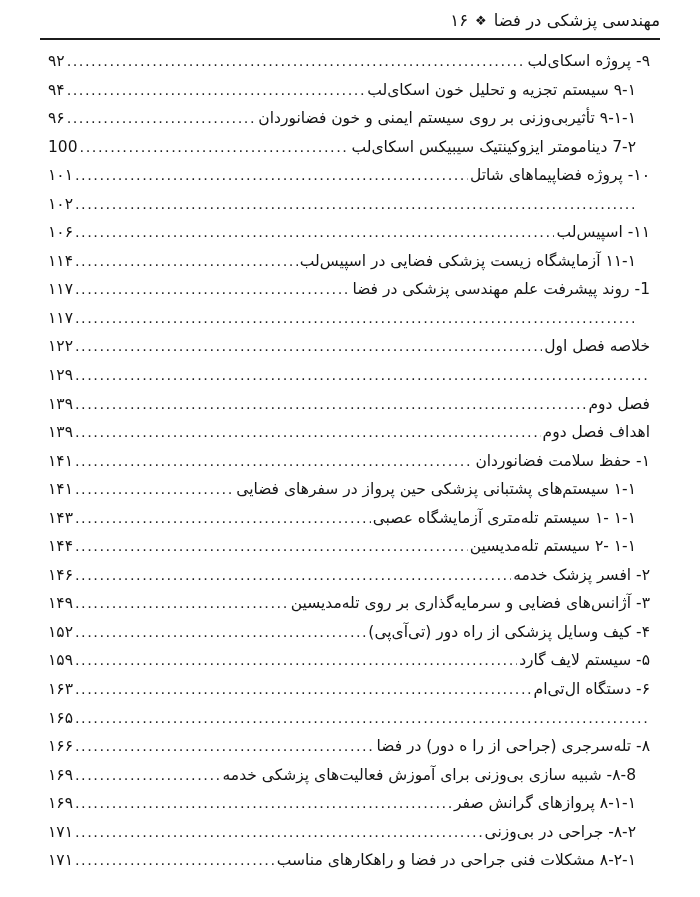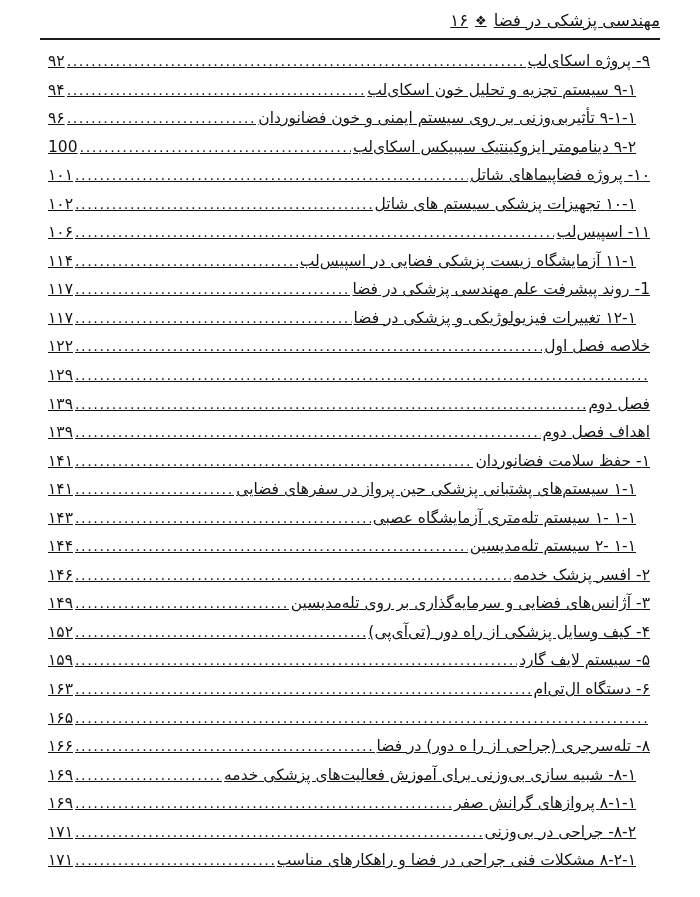--- a/index.html
+++ b/index.html
@@ -1,21 +1,21 @@
 <!DOCTYPE html>
 <html lang="fa"><head>
 <meta charset="utf-8">
 <style>
   html,body{margin:0;padding:0;}
   body{
     width:700px;height:897px;overflow:hidden;
     background:#ffffff;color:#141414;
     font-family:"DejaVu Sans", sans-serif;
   }
-  .page{box-sizing:border-box;width:700px;height:897px;padding:8px 40px 0 40px;text-decoration:underline;}
+  .page{box-sizing:border-box;width:700px;height:897px;padding:8px 40px 0 40px;}
   
   .header{
     display:flex;justify-content:flex-end;align-items:baseline;gap:7px;
     font-size:16.5px;line-height:26px;
     border-bottom:2px solid #1c1c1c;
     padding-bottom:3px;
   }
   .header .orn{font-size:13px;position:relative;top:-1px;}
   
   .toc{padding:7px 10px 0 8px;}
@@ -56,51 +56,49 @@
     <span class="t">۹-۱ سیستم تجزیه و تحلیل خون اسکای‌لب</span>
     <span class="dots"></span>
     <span class="p">۹۴</span>
   </div>
       <div class="row lvl2">
     <span class="t">۹-۱-۱ تأثیربی‌وزنی بر روی سیستم ایمنی و خون فضانوردان</span>
     <span class="dots"></span>
     <span class="p">۹۶</span>
   </div>
       <div class="row lvl2">
-    <span class="t">۹-۲ دینامومتر ایزوکینتیک سیبیکس اسکای‌لب</span>
+    <span class="t">7-۲ دینامومتر ایزوکینتیک سیبیکس اسکای‌لب</span>
     <span class="dots"></span>
     <span class="p">100</span>
   </div>
       <div class="row lvl1">
     <span class="t">۱۰- پروژه فضاپیماهای شاتل</span>
     <span class="dots"></span>
     <span class="p">۱۰۱</span>
   </div>
       <div class="row lvl2">
-    <span class="t">۱۰-۱ تجهیزات پزشکی سیستم های شاتل</span>
     <span class="dots"></span>
     <span class="p">۱۰۲</span>
   </div>
       <div class="row lvl1">
     <span class="t">۱۱- اسپیس‌لب</span>
     <span class="dots"></span>
     <span class="p">۱۰۶</span>
   </div>
       <div class="row lvl2">
     <span class="t">۱۱-۱ آزمایشگاه زیست پزشکی فضایی در اسپیس‌لب</span>
     <span class="dots"></span>
     <span class="p">۱۱۴</span>
   </div>
       <div class="row lvl1">
     <span class="t">1- روند پیشرفت علم مهندسی پزشکی در فضا</span>
     <span class="dots"></span>
     <span class="p">۱۱۷</span>
   </div>
       <div class="row lvl2">
-    <span class="t">۱۲-۱ تغییرات فیزیولوژیکی و پزشکی در فضا</span>
     <span class="dots"></span>
     <span class="p">۱۱۷</span>
   </div>
       <div class="row lvl1">
     <span class="t">خلاصه فصل اول</span>
     <span class="dots"></span>
     <span class="p">۱۲۲</span>
   </div>
       <div class="row lvl1">
     <span class="dots"></span>
@@ -164,21 +162,21 @@
       <div class="row lvl1">
     <span class="dots"></span>
     <span class="p">۱۶۵</span>
   </div>
       <div class="row lvl1">
     <span class="t">۸- تله‌سرجری (جراحی از را ه دور) در فضا</span>
     <span class="dots"></span>
     <span class="p">۱۶۶</span>
   </div>
       <div class="row lvl2">
-    <span class="t">۸-۱- شبیه سازی بی‌وزنی برای آموزش فعالیت‌های پزشکی خدمه</span>
+    <span class="t">۸-8- شبیه سازی بی‌وزنی برای آموزش فعالیت‌های پزشکی خدمه</span>
     <span class="dots"></span>
     <span class="p">۱۶۹</span>
   </div>
       <div class="row lvl2">
     <span class="t">۸-۱-۱ پروازهای گرانش صفر</span>
     <span class="dots"></span>
     <span class="p">۱۶۹</span>
   </div>
       <div class="row lvl2">
     <span class="t">۸-۲- جراحی در بی‌وزنی</span>

